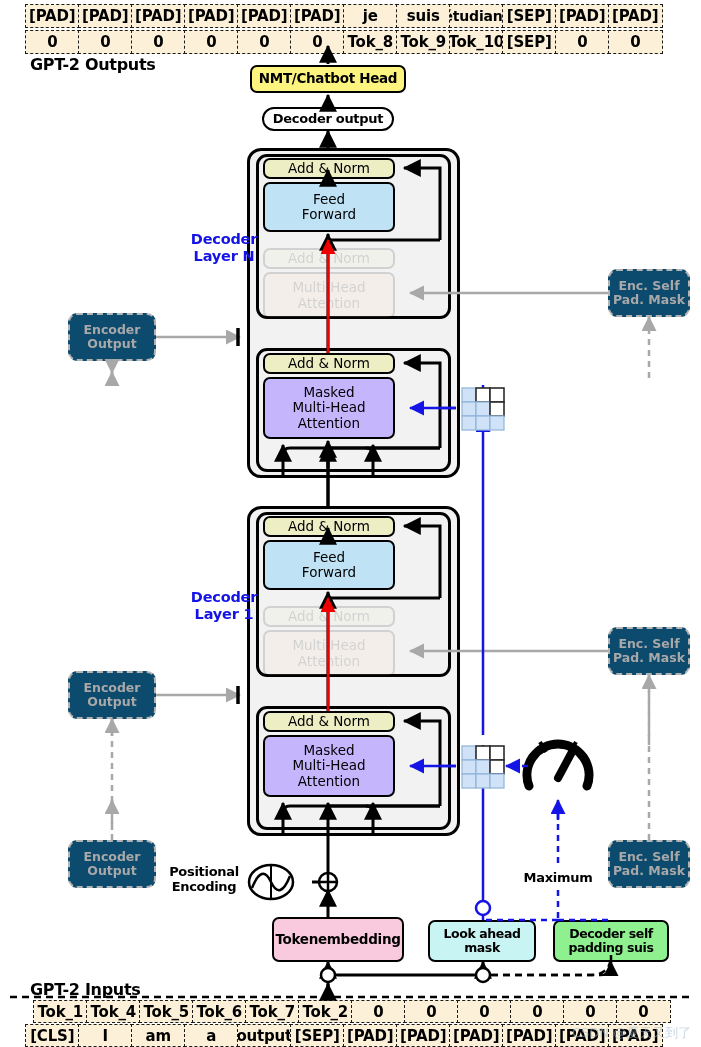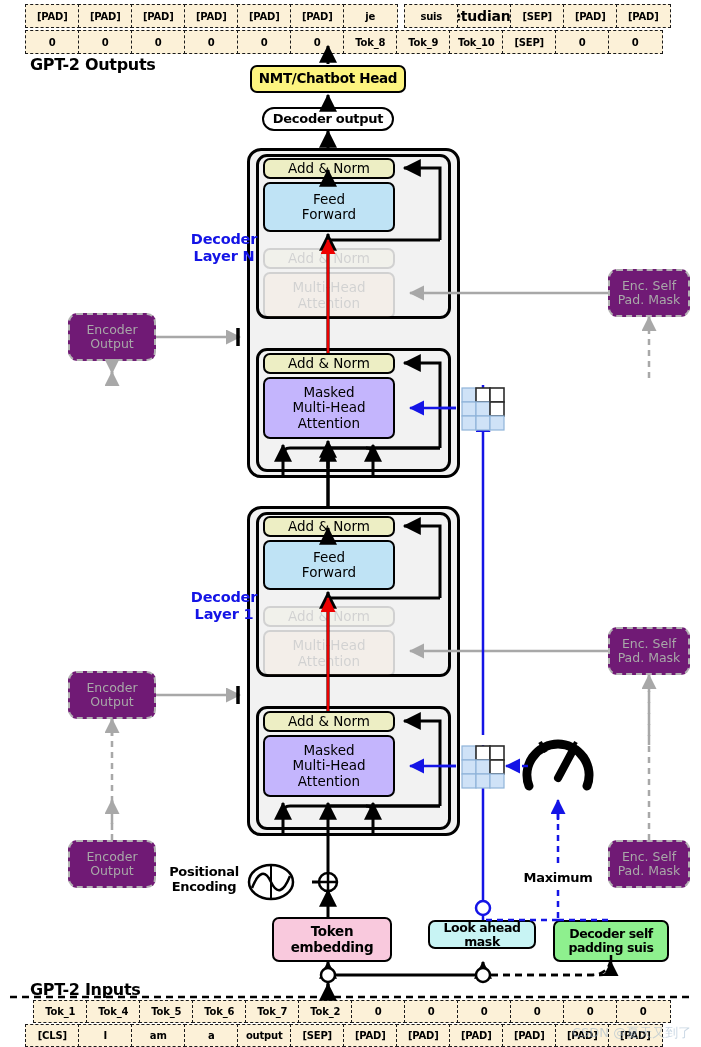--- a/index.html
+++ b/index.html
@@ -4,21 +4,21 @@
 <style>
   html,body{margin:0;padding:0;background:#ffffff;}
   body{width:701px;height:1047px;position:relative;overflow:hidden;
        font-family:"DejaVu Sans","Liberation Sans",sans-serif;color:#000;}
 
   
   .tokrow{position:absolute;display:flex;}
   .tokcell{
     background:#fcf1d8;border:1.5px dashed #1a1a1a;
     display:flex;align-items:center;justify-content:center;
-    font-size:10px;font-weight:700;letter-spacing:-0.2px;
+    font-size:15px;font-weight:700;letter-spacing:-0.2px;
     box-sizing:border-box;margin-right:-1.5px;overflow:hidden;white-space:nowrap;
   }
   .tokcell.small{font-size:14px;}
 
   .sectlabel{position:absolute;font-size:16px;font-weight:700;letter-spacing:-0.3px;}
 
   
   .box{
     position:absolute;box-sizing:border-box;
     display:flex;align-items:center;justify-content:center;text-align:left;
@@ -35,21 +35,21 @@
   .lookahead{background:#c8f4f4;font-size:12.5px;font-weight:700;letter-spacing:-0.4px;}
   .decpad{background:#8ef08e;font-size:12.5px;font-weight:700;letter-spacing:-0.4px;}
 
   
   .ghost{opacity:0.13;}
 
   
   .gbox{
     position:absolute;box-sizing:border-box;border:2px dashed #b3b3b3;border-radius:9px;
     display:flex;align-items:center;justify-content:center;text-align:center;
-    color:#a8a8a8;font-size:12.5px;line-height:1.15;background:#701a75;
+    color:#a8a8a8;font-size:12.5px;line-height:1.15;background:#0c4a6e;font-weight:bold;
   }
 
   
   .layerbox{
     position:absolute;box-sizing:border-box;background:#f2f2f2;
     border:3.5px solid #000;border-radius:14px;
   }
   .innerbox{
     position:absolute;box-sizing:border-box;background:#f2f2f2;
     border:3px solid #000;border-radius:11px;
@@ -70,21 +70,21 @@
 <body>
 
 <div class="tokrow" id="out-token-row" style="left:25px;top:4px;">
     <div class="tokcell" style="width: 54.5px; height: 24px;">[PAD]</div>
     <div class="tokcell" style="width: 54.5px; height: 24px;">[PAD]</div>
     <div class="tokcell" style="width: 54.5px; height: 24px;">[PAD]</div>
     <div class="tokcell" style="width: 54.5px; height: 24px;">[PAD]</div>
     <div class="tokcell" style="width: 54.5px; height: 24px;">[PAD]</div>
     <div class="tokcell" style="width: 54.5px; height: 24px;">[PAD]</div>
     <div class="tokcell" style="width: 54.5px; height: 24px;">je</div>
-    <div class="tokcell" style="width: 54.5px; height: 24px; margin-left: 8px;">suis</div>
+    <div class="tokcell" style="width: 54.5px; height: 24px;">suis</div>
     <div class="tokcell small" style="width: 54.5px; height: 24px;">étudiant</div>
     <div class="tokcell" style="width: 54.5px; height: 24px;">[SEP]</div>
     <div class="tokcell" style="width: 54.5px; height: 24px;">[PAD]</div>
     <div class="tokcell" style="width: 54.5px; height: 24px;">[PAD]</div>
   </div>
 <div class="tokrow" id="out-id-row" style="left:25px;top:30px;">
     <div class="tokcell" style="width: 54.5px; height: 24px;">0</div>
     <div class="tokcell" style="width: 54.5px; height: 24px;">0</div>
     <div class="tokcell" style="width: 54.5px; height: 24px;">0</div>
     <div class="tokcell" style="width: 54.5px; height: 24px;">0</div>
@@ -186,26 +186,26 @@
 <div class="gbox" style="left:608px;top:840px;width:82px;height:48px;flex-direction:column;">
   <span>Enc. Self</span>
   <span>Pad. Mask</span>
 </div>
 
 <div class="blklabel" style="left:160px;top:864px;width:88px;">
   <div>Positional</div>
   <div>Encoding</div>
 </div>
 
-<div class="box rbox tokemb" style="left:272px;top:917px;width:120px;height:45px;flex-direction:column;">
+<div class="box rbox tokemb" style="left:272px;top:917px;width:132px;height:45px;flex-direction:row;">
   <span>Token</span>
   <span>embedding</span>
 </div>
 
-<div class="box rbox lookahead" style="left:428px;top:920px;width:108px;height:29px;flex-direction:column;">
+<div class="box rbox lookahead" style="left:428px;top:920px;width:108px;height:42px;flex-direction:column;">
   <span>Look ahead</span>
   <span>mask</span>
 </div>
 
 <div class="box rbox decpad" style="left:553px;top:920px;width:116px;height:42px;flex-direction:column;">
   <span>Decoder self</span>
   <span>padding suis</span>
 </div>
 
 <div class="blklabel" style="left:512px;top:870px;width:92px;">Maximum</div>

